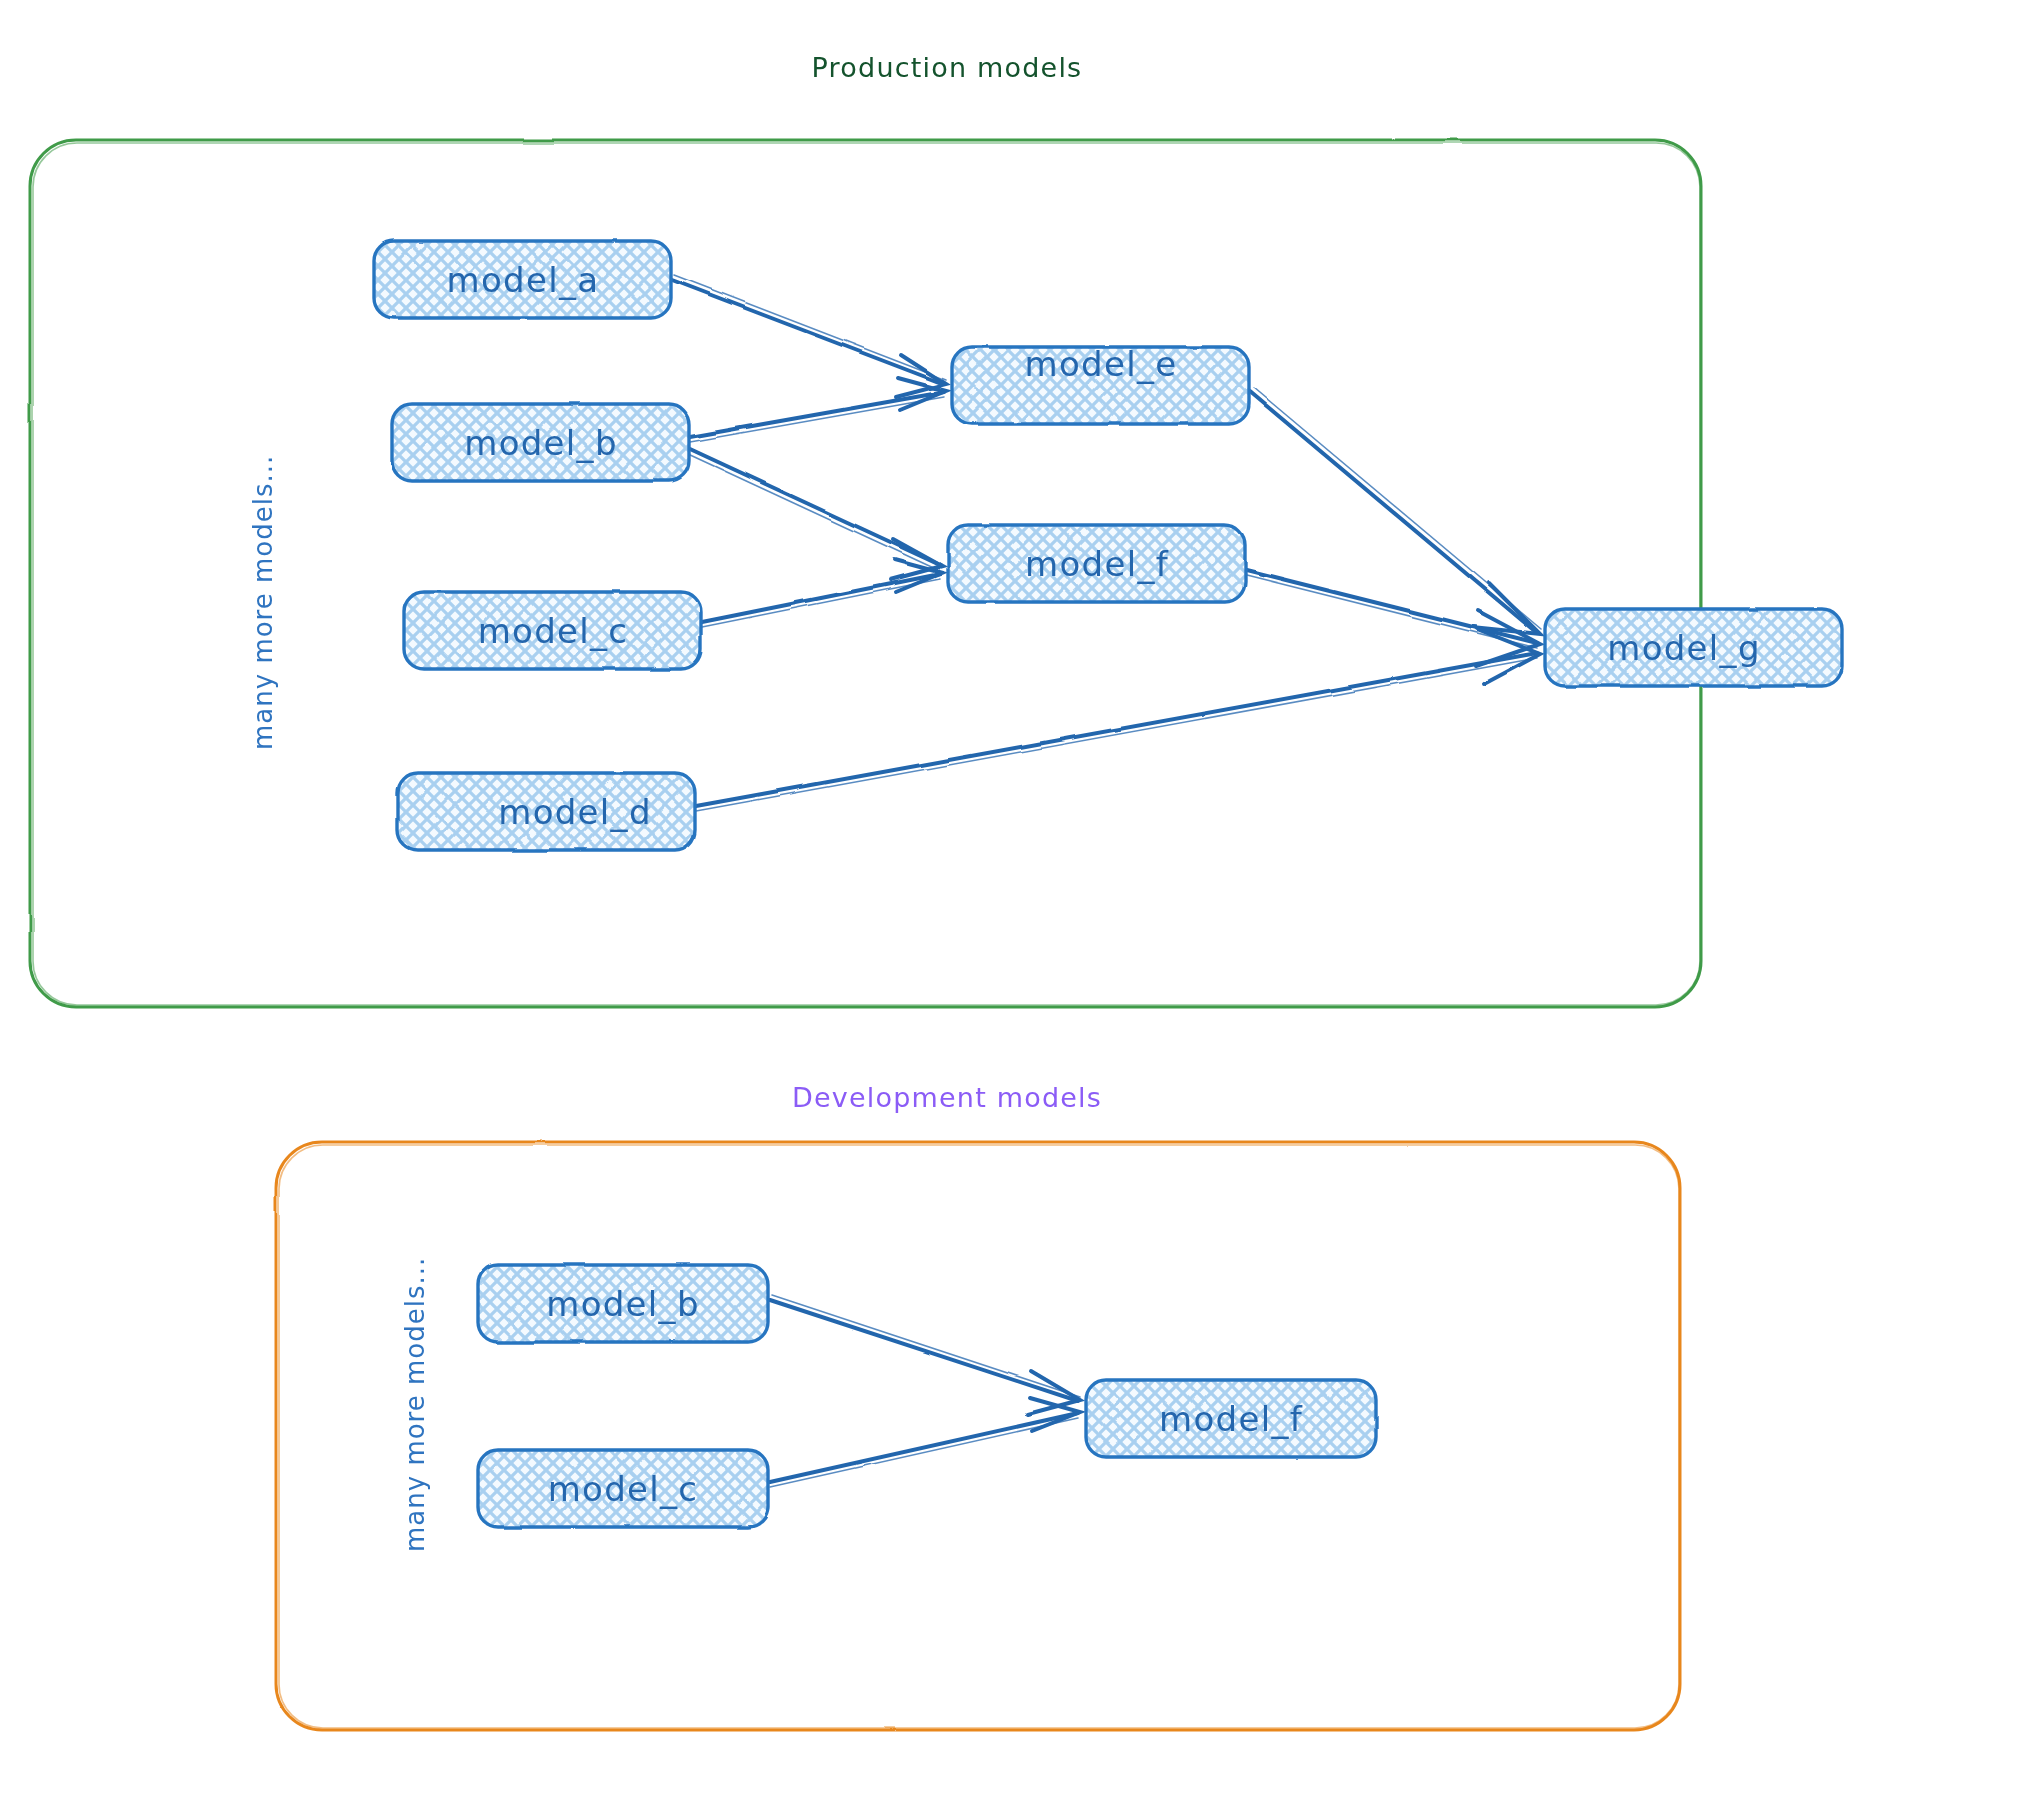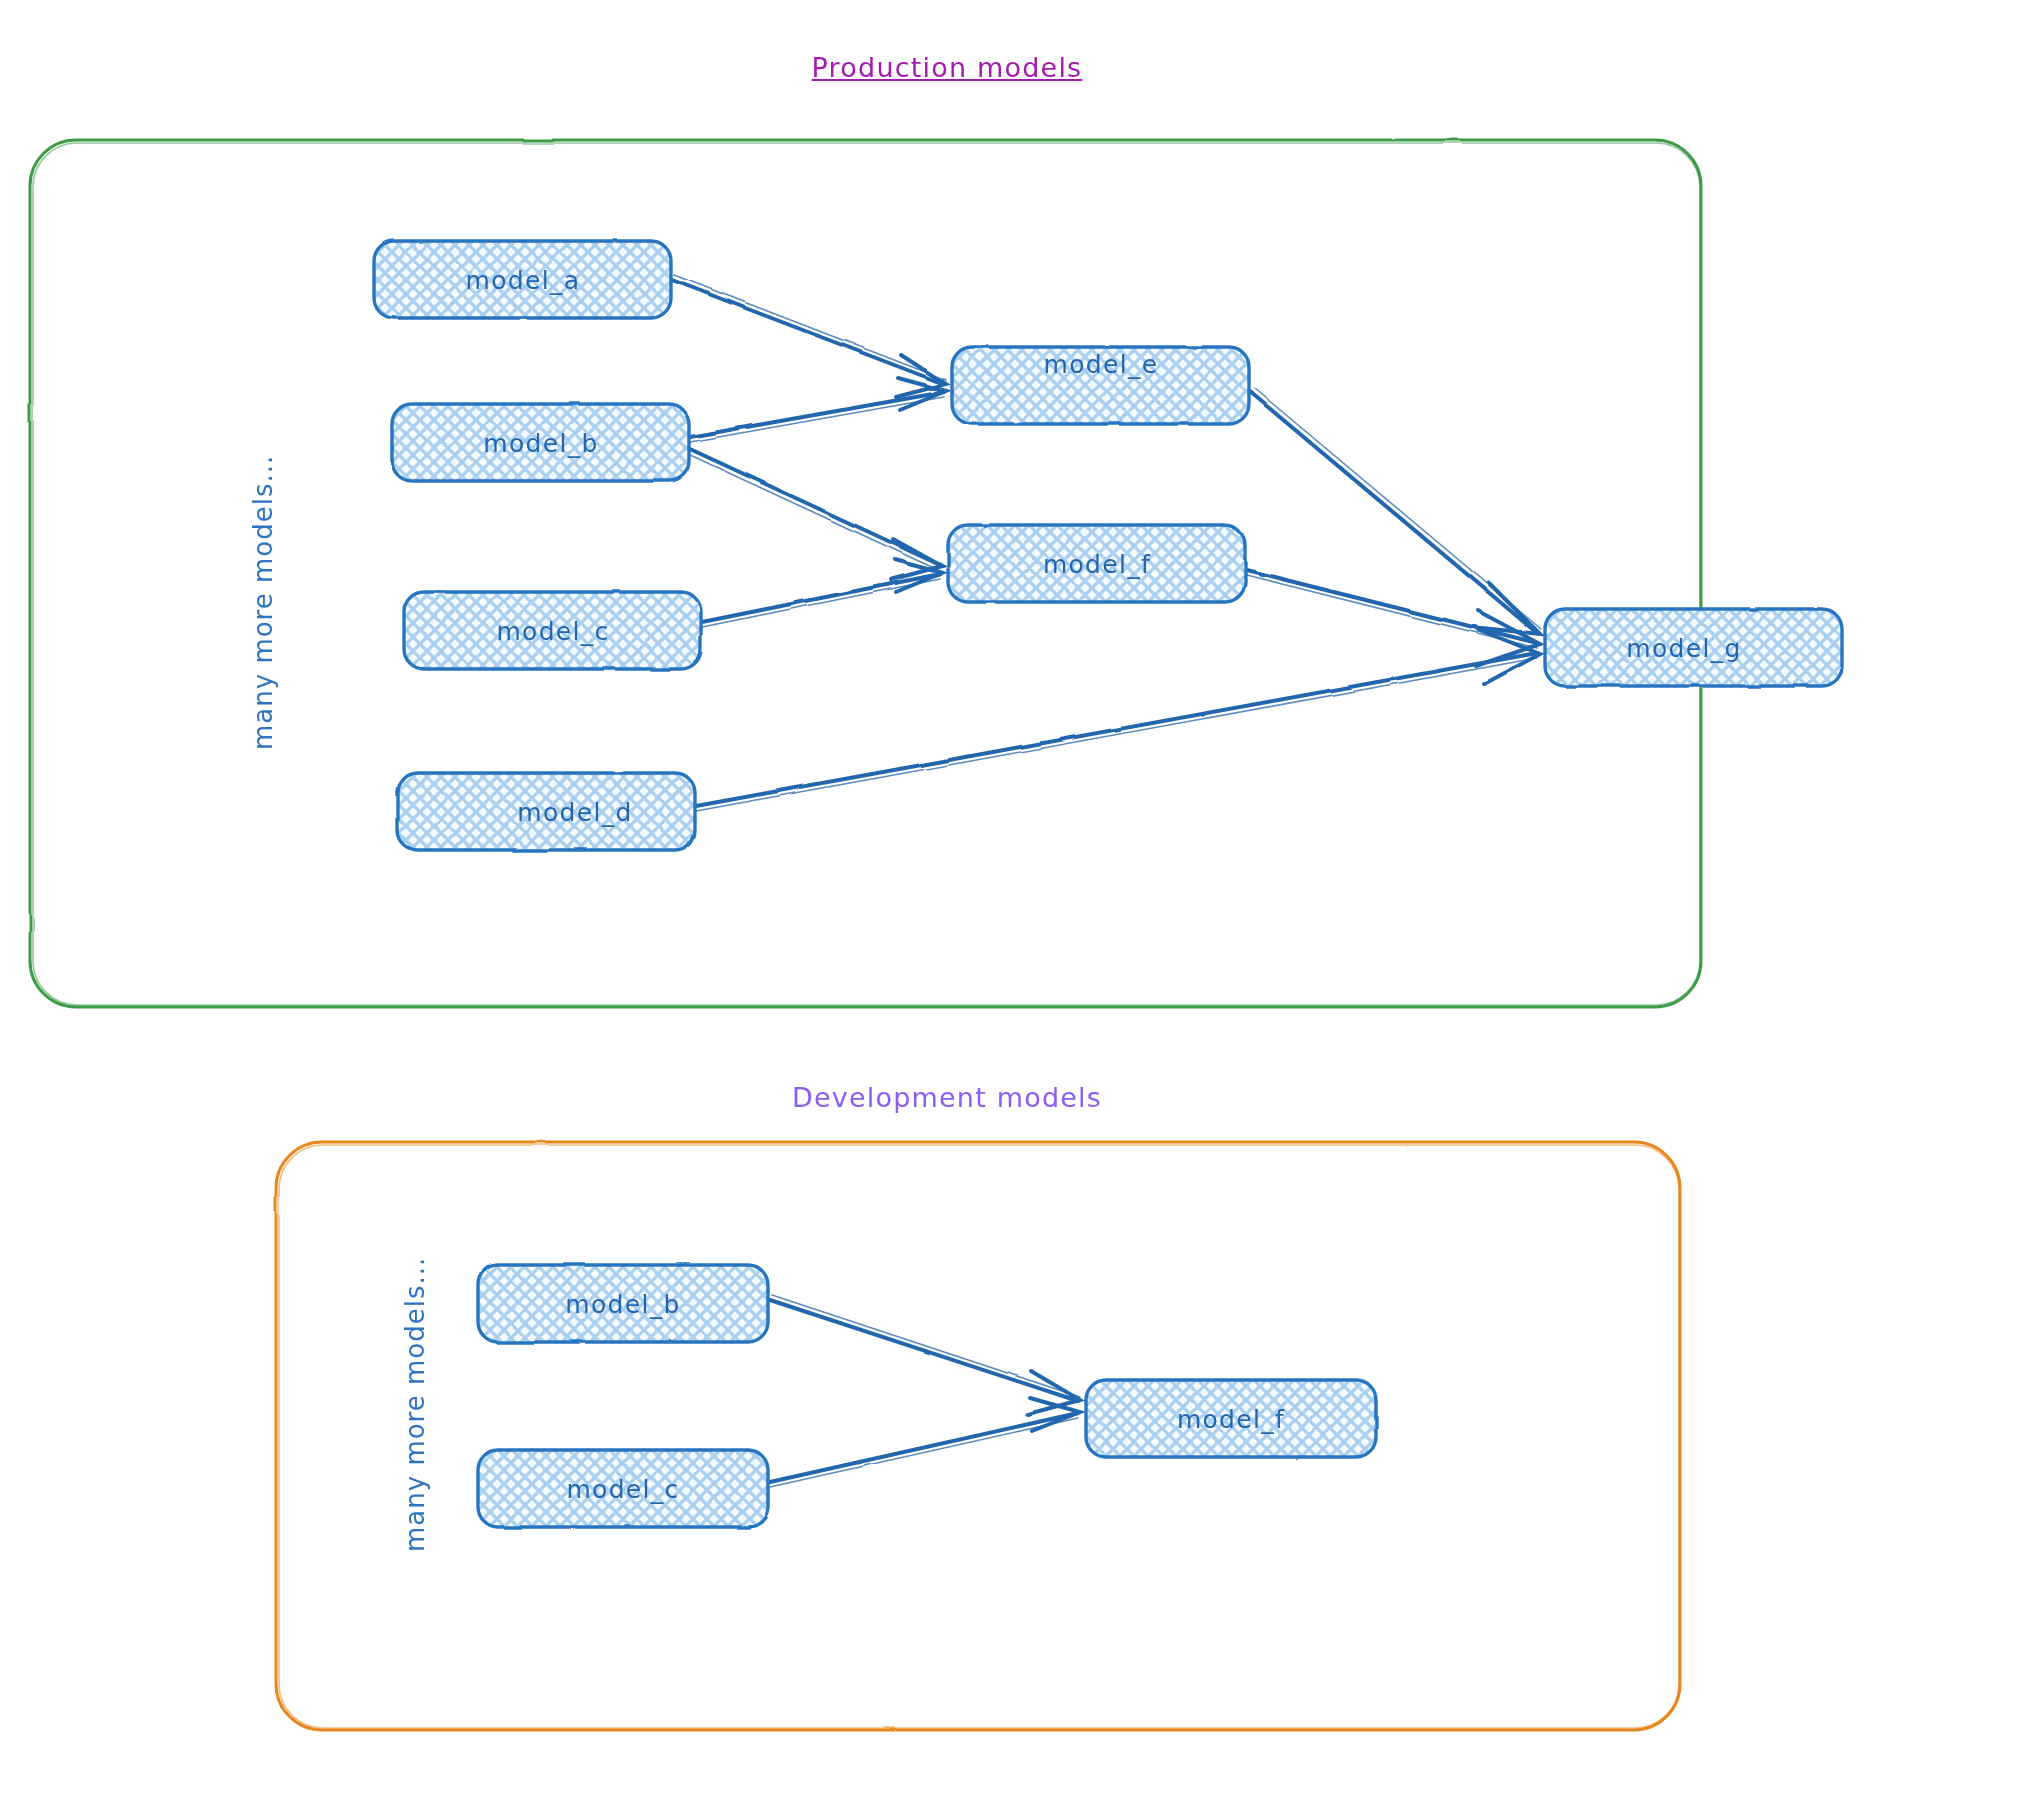--- a/index.html
+++ b/index.html
@@ -13,38 +13,38 @@
 
   .group-title{
     position:absolute;
     font-family:"DejaVu Sans","Liberation Sans",sans-serif;
     font-size:27px;
     font-weight:400;
     letter-spacing:1.2px;
     white-space:nowrap;
     transform:translateX(-50%);
   }
-  .group-title.prod{color:#a21caf;text-decoration:underline;}
+  .group-title.prod{color:#14532d;}
   .group-title.dev{color:#8b5cf6;}
 
   .side-label{
     position:absolute;
     font-family:"DejaVu Sans","Liberation Sans",sans-serif;
     font-size:26px;
     color:#2f74c0;
     letter-spacing:1px;
     white-space:nowrap;
     transform-origin:0 0;
     transform:rotate(-90deg);
   }
 
   .node-label{
     position:absolute;
     font-family:"DejaVu Sans","Liberation Sans",sans-serif;
-    font-size:25px;
+    font-size:34px;
     color:#2466ad;
     letter-spacing:1.3px;
     white-space:nowrap;
     transform:translate(-50%,-50%);
     pointer-events:none;
   }
 </style>
 </head>
 <body>
 

